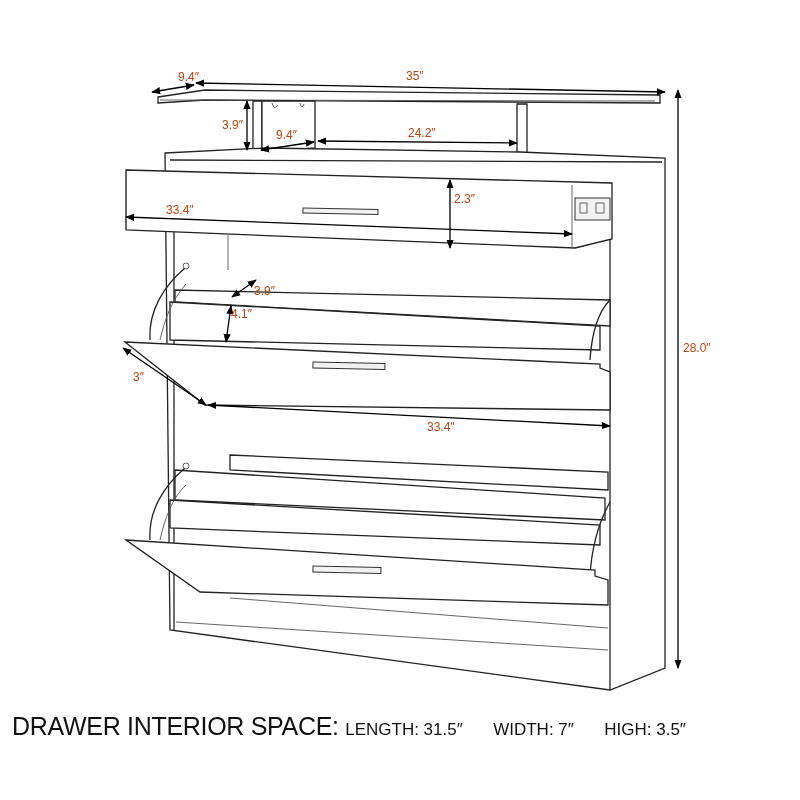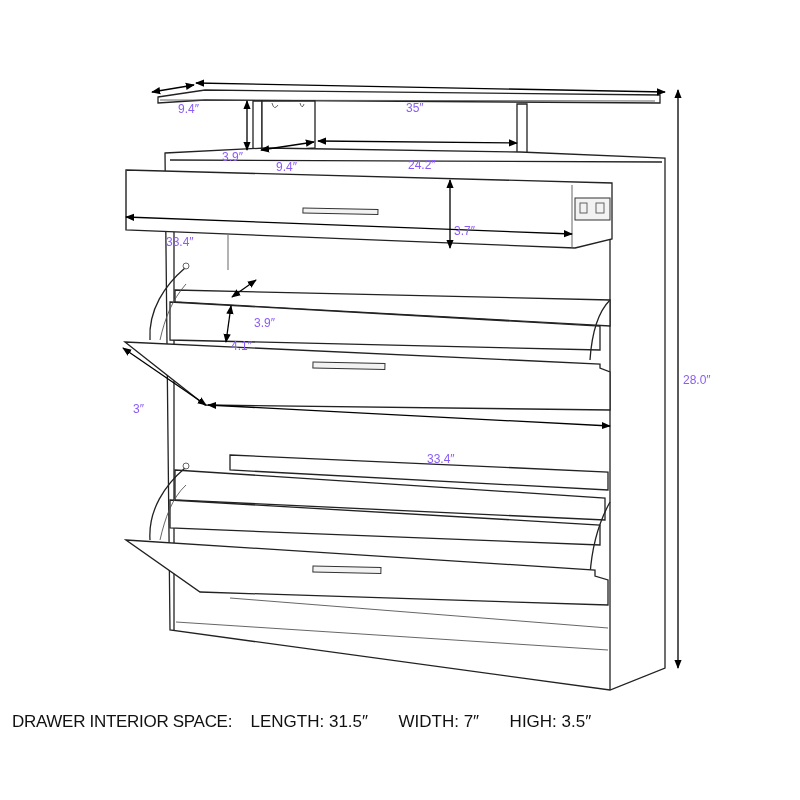--- a/index.html
+++ b/index.html
@@ -6,24 +6,24 @@
   body { width: 800px; height: 800px; position: relative; overflow: hidden;
          font-family: "Liberation Sans", sans-serif; color: #111; }
   #drawing { position: absolute; left: 0; top: 0; width: 800px; height: 800px; }
   .ln { stroke: #222; fill: none; stroke-width: 1.3; }
   .ln-thin { stroke: #555; fill: none; stroke-width: 0.9; }
   .panel { fill: #ffffff; stroke: #222; stroke-width: 1.3; }
   .dim { stroke: #000; stroke-width: 1.3; fill: none; }
   .arrow { fill: #000; }
   .handle { fill: #f2f2f2; stroke: #333; stroke-width: 1; }
   .lbl { position: absolute; font-size: 12px; font-family: "Liberation Sans", sans-serif;
-         color: #8b5cf6; white-space: nowrap; line-height: 1; margin-top: 32px; }
+         color: #c2410c; white-space: nowrap; line-height: 1; }
   #footer { position: absolute; left: 12px; top: 712px; white-space: nowrap;
             font-family: "Liberation Sans", sans-serif; color: #111; }
-  #footer .title { font-size: 17px; letter-spacing: -0.3px; margin-right: 14px; }
+  #footer .title { font-size: 25px; letter-spacing: -0.3px; margin-right: 2px; }
   #footer .spec { font-size: 17px; margin-right: 26px; }
 </style>
 </head>
 <body>
 
 <svg id="drawing" viewBox="0 0 800 800" xmlns="http://www.w3.org/2000/svg">
   <defs>
     <marker id="ah" viewBox="0 0 10 10" refX="9" refY="5" markerWidth="7" markerHeight="7" orient="auto-start-reverse">
       <path d="M0,1 L10,5 L0,9 z" class="arrow"></path>
     </marker>
@@ -102,21 +102,21 @@
     <line class="dim" x1="678" y1="90" x2="678" y2="668" marker-start="url(#ah)" marker-end="url(#ah)"></line>
   </g>
 </svg>
 
 <span class="lbl" style="left:178px;top:71px;">9.4″</span>
 <span class="lbl" style="left:406px;top:70px;">35″</span>
 <span class="lbl" style="left:222px;top:119px;">3.9″</span>
 <span class="lbl" style="left:276px;top:129px;">9.4″</span>
 <span class="lbl" style="left:408px;top:127px;">24.2″</span>
 <span class="lbl" style="left:166px;top:204px;">33.4″</span>
-<span class="lbl" style="left:454px;top:193px;">3.7″</span>
+<span class="lbl" style="left:454px;top:193px;">2.3″</span>
 <span class="lbl" style="left:254px;top:285px;">3.9″</span>
 <span class="lbl" style="left:231px;top:308px;">4.1″</span>
 <span class="lbl" style="left:133px;top:371px;">3″</span>
 <span class="lbl" style="left:427px;top:421px;">33.4″</span>
 <span class="lbl" style="left:683px;top:342px;">28.0″</span>
 
 <div id="footer">
   <span class="title">DRAWER INTERIOR SPACE:</span>
   <span class="spec">LENGTH: 31.5″</span>
   <span class="spec">WIDTH: 7″</span>

